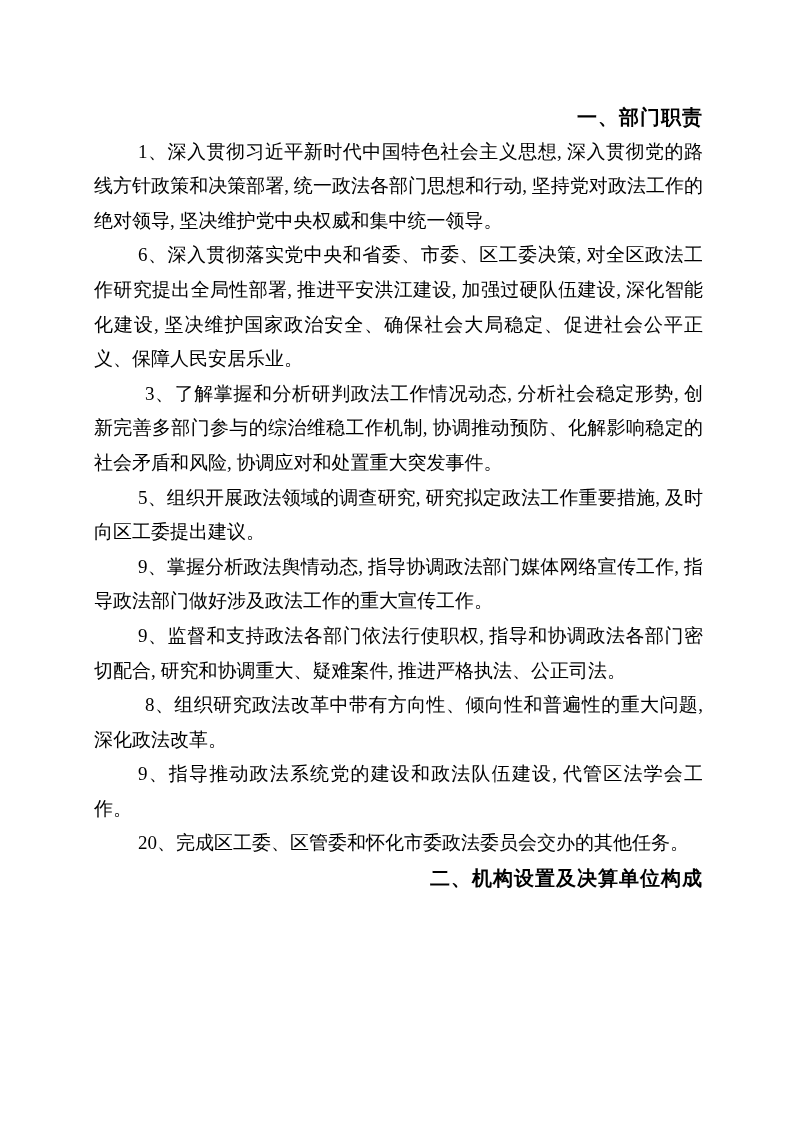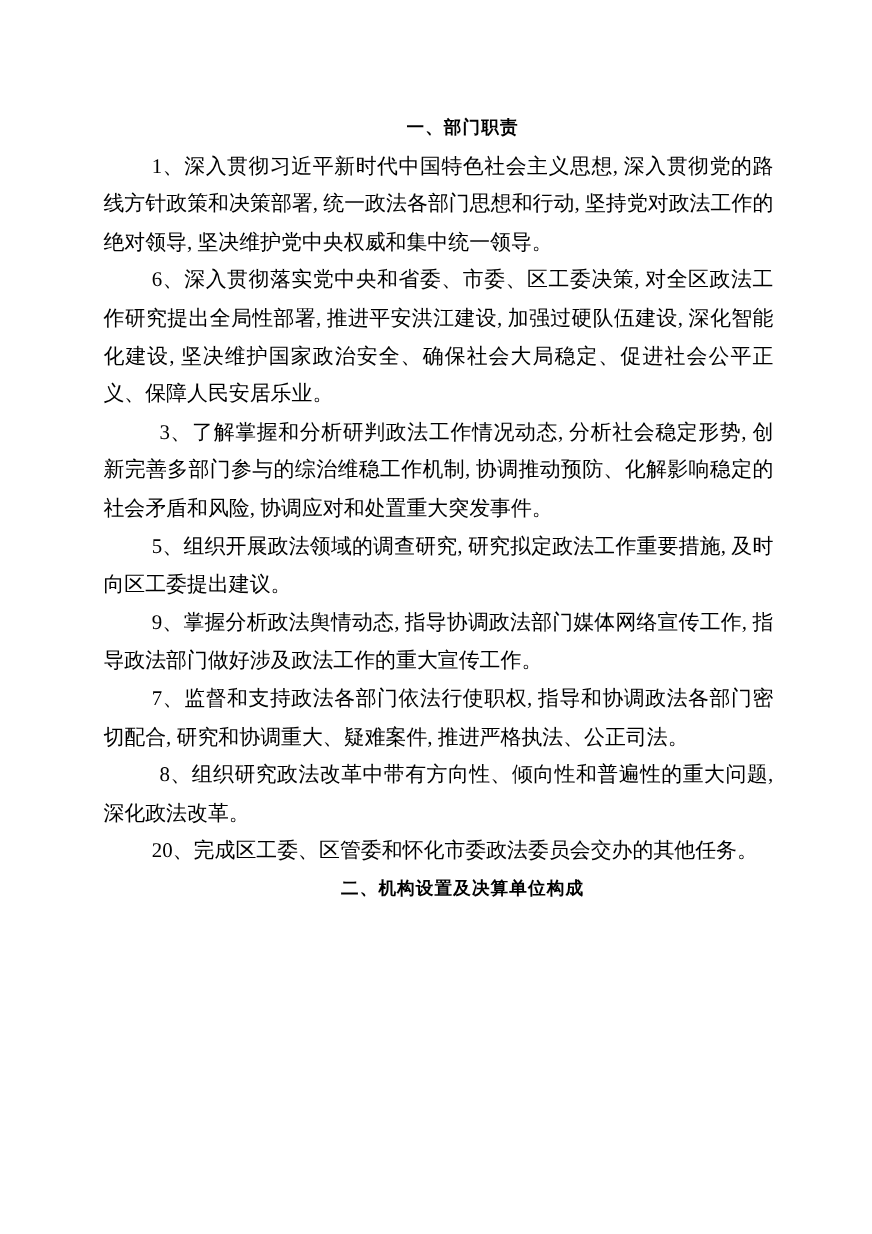--- a/index.html
+++ b/index.html
@@ -19,24 +19,24 @@
     font-family: "Liberation Serif", "DejaVu Serif", serif;
     font-size: 19px;
     line-height: 34.6px;
     padding: 100px 90px 0 94px;
   }
   .section-heading {
     margin: 0;
     padding: 0;
     font-family: "Liberation Sans", "DejaVu Sans", sans-serif;
     font-weight: 700;
-    font-size: 16px;
+    font-size: 20px;
     line-height: 34.6px;
     text-indent: 44px;
-    text-align: center;
+    text-align: right;
     letter-spacing: 1px;
   }
   .para {
     margin: 0;
     padding: 0;
     text-indent: 44px;
     text-align: justify;
     word-break: break-all;
   }
   .para.extra-indent {
@@ -49,19 +49,20 @@
 
 <main class="page">
 
   <h2 class="section-heading">一、部门职责</h2>
 
   <p class="para">1、深入贯彻习近平新时代中国特色社会主义思想, 深入贯彻党的路线方针政策和决策部署, 统一政法各部门思想和行动, 坚持党对政法工作的绝对领导, 坚决维护党中央权威和集中统一领导。</p>
   <p class="para">6、深入贯彻落实党中央和省委、市委、区工委决策, 对全区政法工作研究提出全局性部署, 推进平安洪江建设, 加强过硬队伍建设, 深化智能化建设, 坚决维护国家政治安全、确保社会大局稳定、促进社会公平正义、保障人民安居乐业。</p>
   <p class="para extra-indent">3、了解掌握和分析研判政法工作情况动态, 分析社会稳定形势, 创新完善多部门参与的综治维稳工作机制, 协调推动预防、化解影响稳定的社会矛盾和风险, 协调应对和处置重大突发事件。</p>
   <p class="para">5、组织开展政法领域的调查研究, 研究拟定政法工作重要措施, 及时向区工委提出建议。</p>
   <p class="para">9、掌握分析政法舆情动态, 指导协调政法部门媒体网络宣传工作, 指导政法部门做好涉及政法工作的重大宣传工作。</p>
-  <p class="para">7、监督和支持政法各部门依法行使职权, 指导和协调政法各部门密切配合, 研究和协调重大、疑难案件, 推进严格执法、公正司法。</p>
+  <p class="para">9、监督和支持政法各部门依法行使职权, 指导和协调政法各部门密切配合, 研究和协调重大、疑难案件, 推进严格执法、公正司法。</p>
   <p class="para extra-indent">8、组织研究政法改革中带有方向性、倾向性和普遍性的重大问题, 深化政法改革。</p>
+  <p class="para">9、指导推动政法系统党的建设和政法队伍建设, 代管区法学会工作。</p>
   <p class="para">20、完成区工委、区管委和怀化市委政法委员会交办的其他任务。</p>
 
   <h2 class="section-heading">二、机构设置及决算单位构成</h2>
 
 </main>
 
 </body></html>

